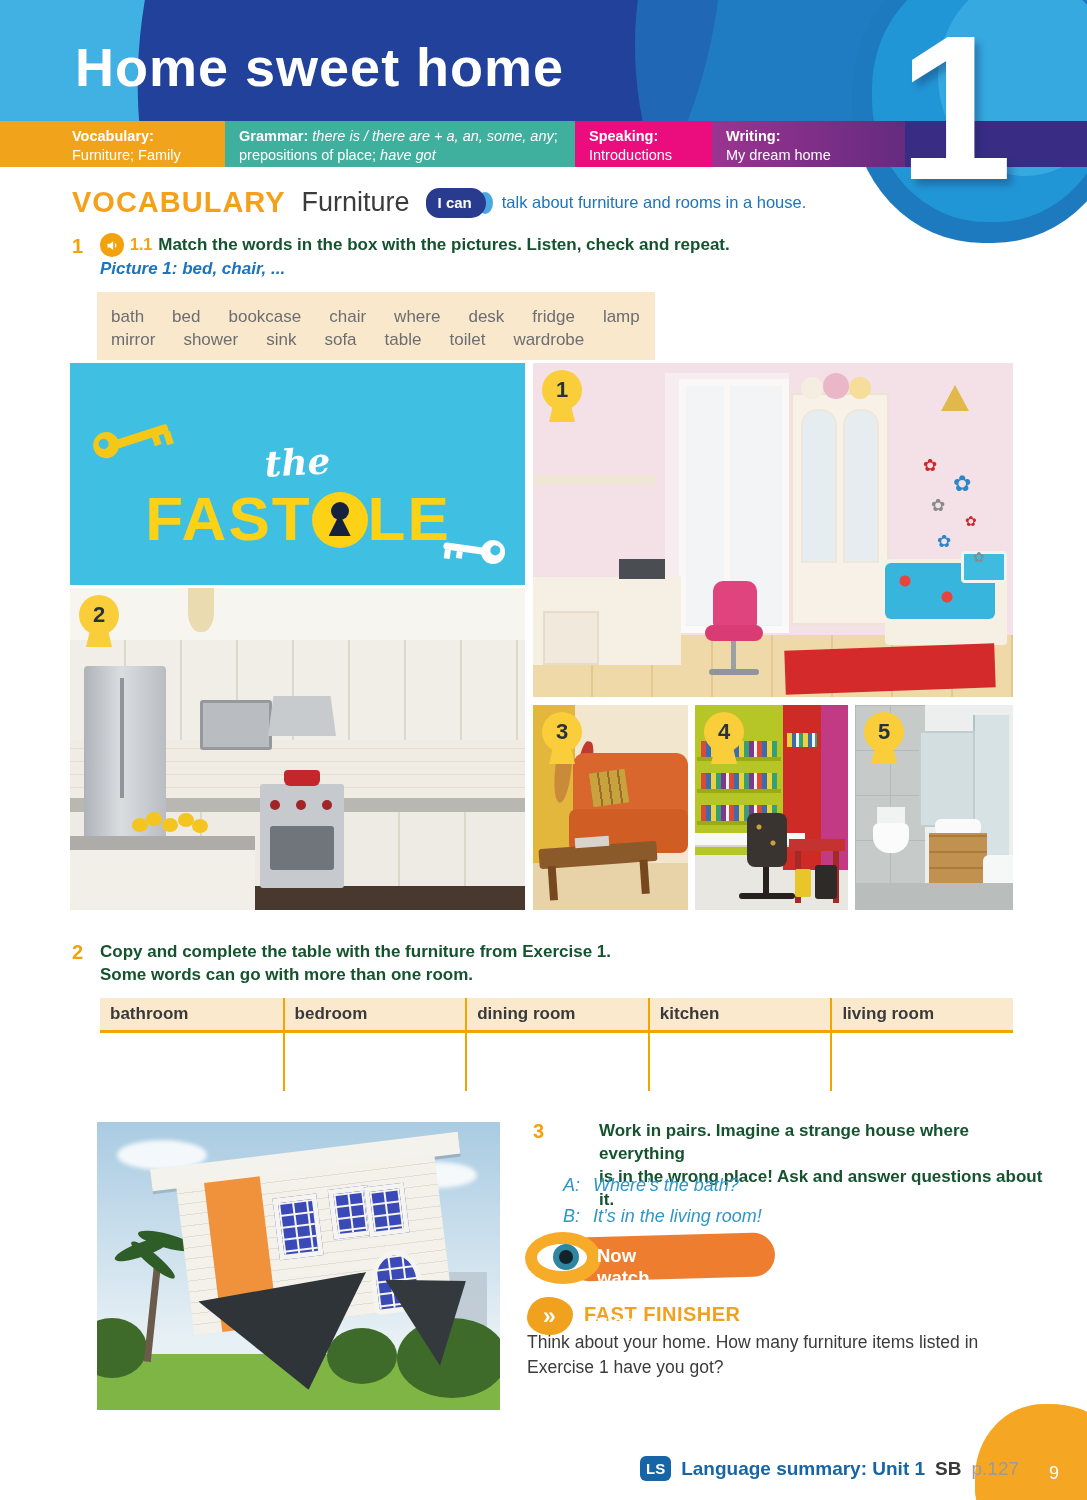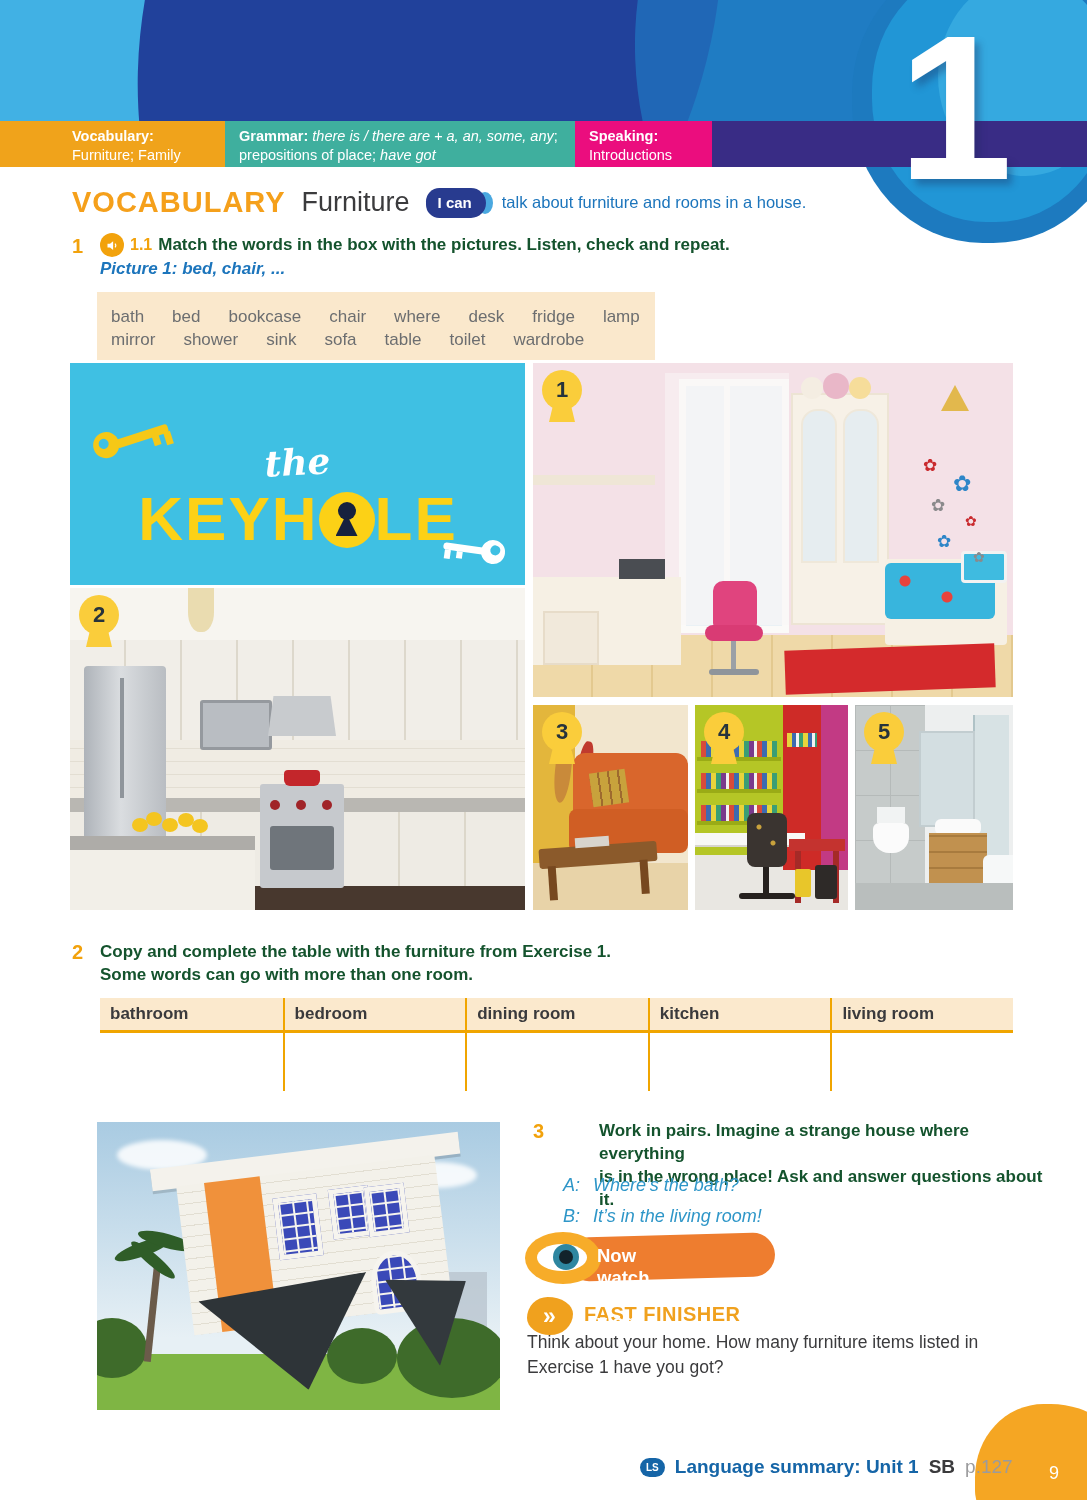--- a/index.html
+++ b/index.html
@@ -232,21 +232,21 @@
   .eye-iris{position:absolute;left:28px;top:12px;width:26px;height:26px;background:#2E86A0;border-radius:50%;}
   .eye-pupil{position:absolute;left:34px;top:18px;width:14px;height:14px;background:#12232B;border-radius:50%;}
   .ff-badge{position:absolute;left:527px;top:1297px;width:46px;height:38px;background:#F0A11E;
      border-radius:45% 55% 50% 50%/55% 45% 55% 45%;color:#fff;font-weight:800;font-size:23px;
      display:flex;align-items:center;justify-content:center;letter-spacing:-3px;padding-right:4px;box-sizing:border-box;}
   .ff-title{position:absolute;left:584px;top:1303px;color:#F0A11E;font-size:20px;font-weight:800;letter-spacing:.5px;}
   .ff-text{position:absolute;left:527px;top:1330px;width:486px;font-size:17.5px;color:#3B3B3D;line-height:1.4;}
 
   
   .footer{position:absolute;left:640px;top:1456px;display:flex;align-items:center;gap:10px;z-index:4;}
-  .ls-badge{background:#1565A7;color:#fff;font-weight:800;font-size:10px;border-radius:11px;padding:4px 6px;}
+  .ls-badge{background:#1565A7;color:#fff;font-weight:800;font-size:15px;border-radius:6px;padding:4px 6px;}
   .ft-link{color:#1565A7;font-weight:800;font-size:19px;}
   .ft-sb{color:#3A3A3C;font-weight:800;font-size:19px;}
   .ft-page{color:#9B9B9D;font-size:19px;}
   .page-blob{position:absolute;right:-38px;bottom:-44px;width:150px;height:140px;background:#F5A623;
      border-radius:48% 52% 42% 58%/55% 45% 60% 40%;z-index:3;}
   .page-num{position:absolute;right:28px;bottom:16px;color:#fff;font-size:18px;z-index:4;}
 </style>
 </head>
 <body>
 
@@ -254,34 +254,39 @@
 
   <div class="header">
     <div class="h-light"></div>
     <div class="h-light2"></div>
     <div class="h-navy"></div>
     <div class="h-arc"></div>
   </div>
   <div class="egg"></div>
   <div class="egg-in"></div>
   <div class="egg-hl"></div>
+  <div class="page-title">Home sweet home</div>
   <div class="unit-number">1</div>
 
   <div class="ribbon">
     <div class="rib rib-voc">
       <b>Vocabulary:</b><br>
       <span>Furniture; Family</span>
     </div>
     <div class="rib rib-gra">
       <b>Grammar:</b>
       <span class="it">there is / there are + a, an, some, any</span><span>; prepositions of place; </span><span class="it">have got</span>
     </div>
     <div class="rib rib-spk">
       <b>Speaking:</b><br>
       <span>Introductions</span>
+    </div>
+    <div class="rib rib-wri">
+      <b>Writing:</b><br>
+      <span>My dream home</span>
     </div>
     <div class="rib rib-end"></div>
   </div>
 
   <div class="vocab-row">
     <span class="vocab-h">VOCABULARY</span>
     <span class="vocab-topic">Furniture</span>
     <span class="ican">I can</span>
     <span class="ican-text">talk about furniture and rooms in a house.</span>
   </div>
@@ -314,21 +319,21 @@
     <span>sofa</span>
     <span>table</span>
     <span>toilet</span>
     <span>wardrobe</span>
   </div>
 
   <div class="collage">
 
     <div class="tile t-key">
       <div class="k-line2">the</div>
-      <div class="k-line3"><span>KEYH</span><span class="keyhole-o"></span><span>LE</span></div>
+      <div class="k-line3"><span>FAST</span><span class="keyhole-o"></span><span>LE</span></div>
       <svg class="key-ic key-left" width="86" height="44" viewBox="0 0 86 44">
           <circle cx="14" cy="18" r="13" fill="#F5C817"></circle>
           <circle cx="12" cy="16" r="5" fill="#3FC0E3"></circle>
           <rect x="24" y="16" width="54" height="9" rx="3" fill="#F5C817"></rect>
           <rect x="60" y="24" width="7" height="10" fill="#F5C817"></rect>
           <rect x="72" y="24" width="7" height="13" fill="#F5C817"></rect>
         </svg>
       <svg class="key-ic key-right" width="72" height="36" viewBox="0 0 72 36">
           <circle cx="58" cy="16" r="12" fill="#fff"></circle>
           <circle cx="60" cy="14" r="5" fill="#3FC0E3"></circle>

